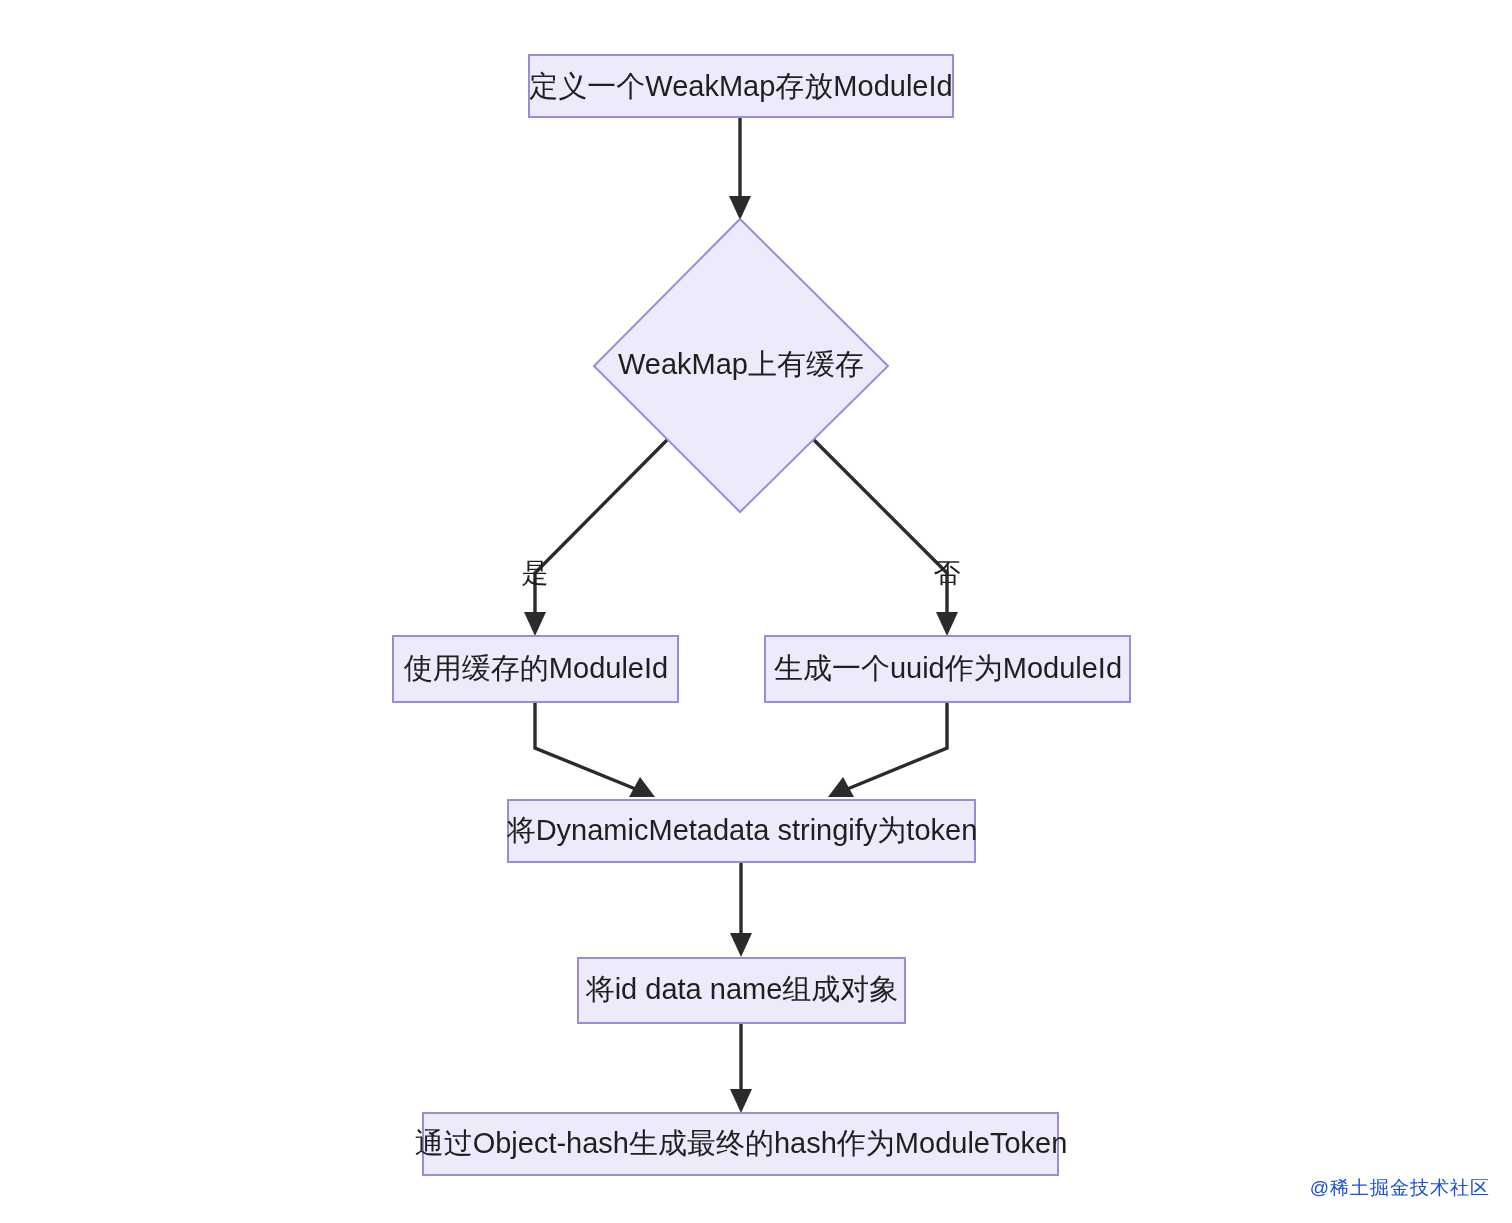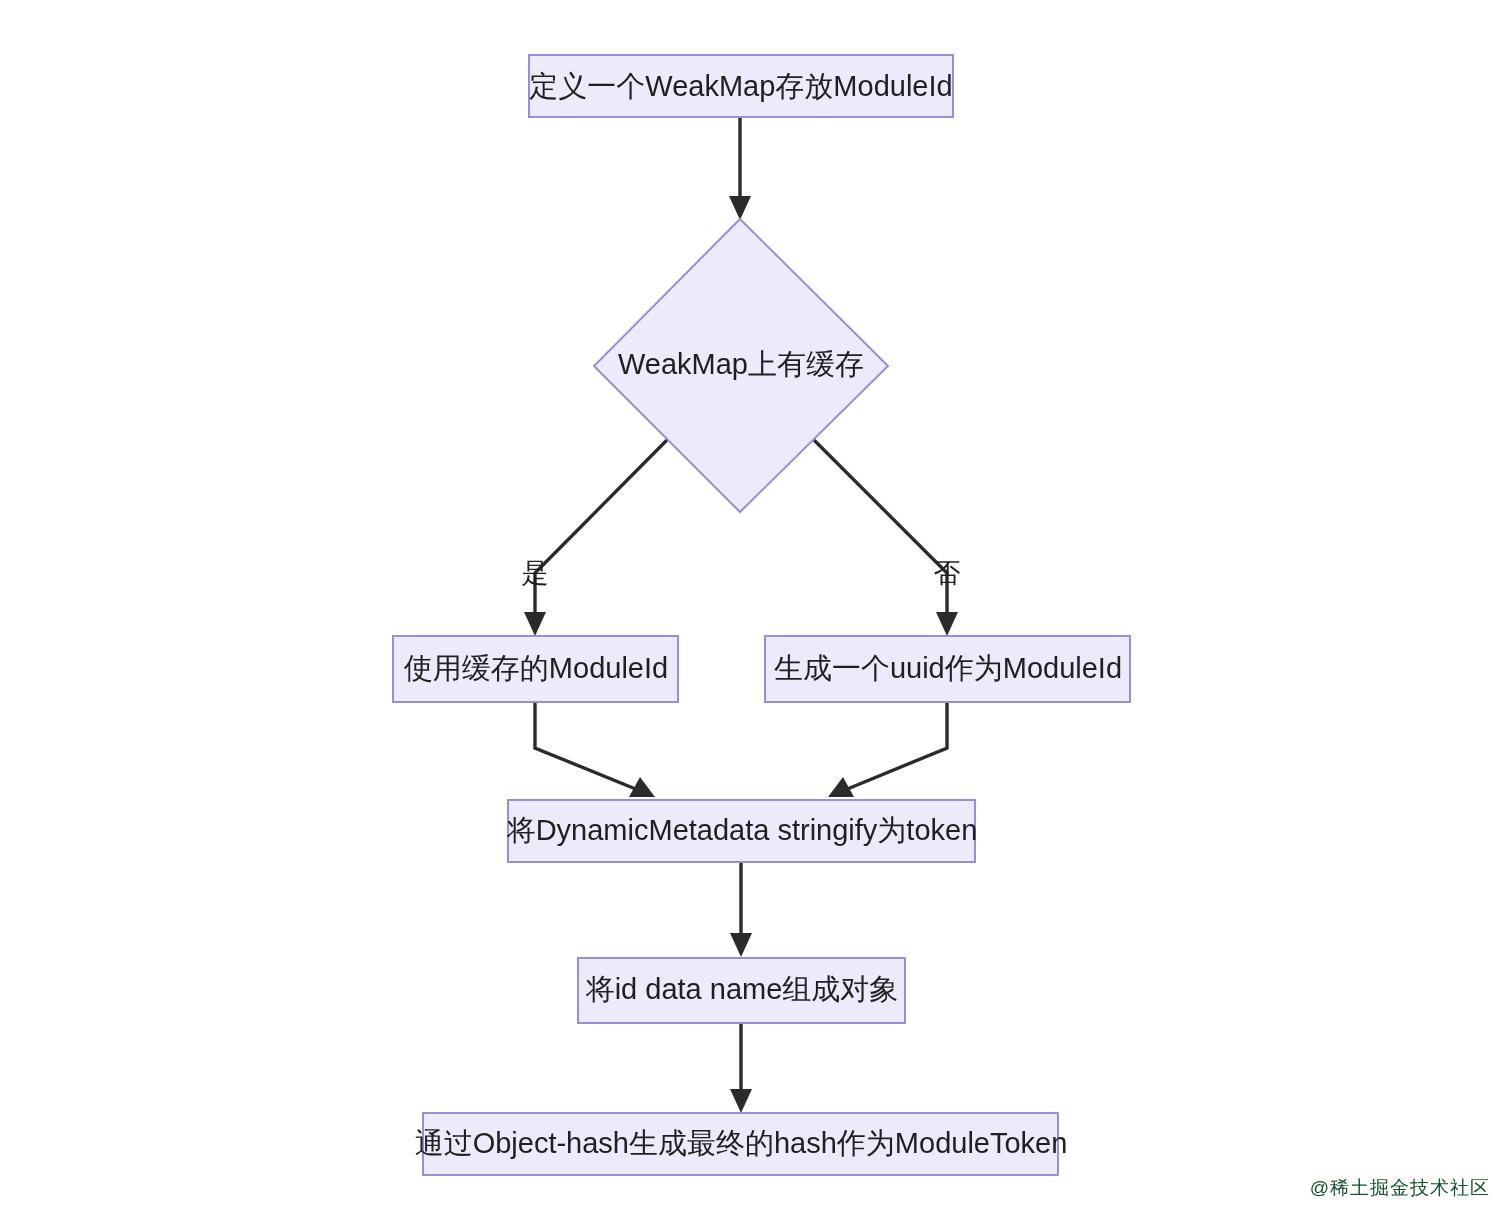--- a/index.html
+++ b/index.html
@@ -51,21 +51,21 @@
     fill: #1f1f1f;
     font-family: "Liberation Sans", "DejaVu Sans", sans-serif;
     font-size: 27px;
     text-anchor: middle;
     dominant-baseline: middle;
   }
   .watermark {
     position: absolute;
     right: 22px;
     bottom: 22px;
-    color: #14532d;
+    color: #1d4ed8;
     font-size: 19px;
     font-family: "Liberation Sans", "DejaVu Sans", sans-serif;
     letter-spacing: 1px;
     user-select: none;
   }
 </style>
 </head>
 <body>
 
 <div id="canvas">

